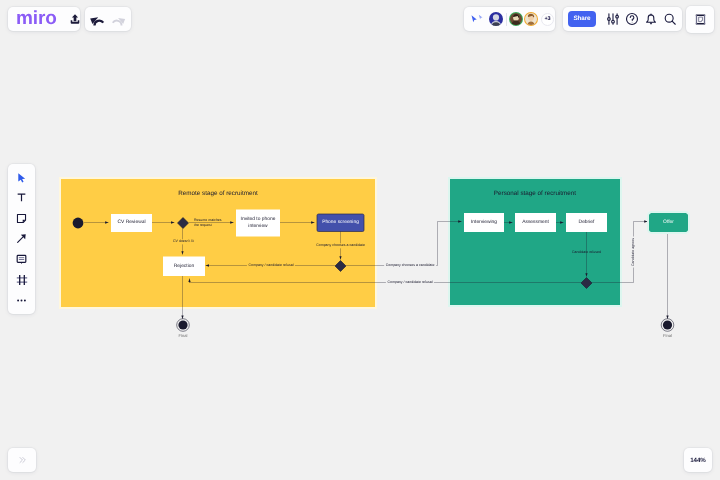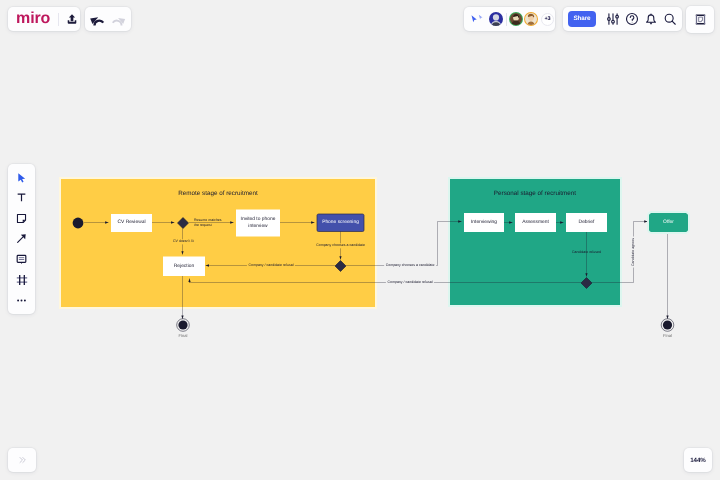--- a/index.html
+++ b/index.html
@@ -5,21 +5,21 @@
   html,body{margin:0;padding:0;}
   body{width:720px;height:480px;overflow:hidden;background:#f1f1f1;
        font-family:"Liberation Sans",sans-serif;-webkit-font-smoothing:antialiased;text-rendering:geometricPrecision;}
   #root{position:relative;width:720px;height:480px;}
   .bar{position:absolute;background:#fdfdfe;border-radius:5px;
        box-shadow:0 1px 4px rgba(9,30,66,.08),0 0 0 1px rgba(9,30,66,.03);
        display:flex;align-items:center;}
 
   
   #logo-bar{left:8px;top:7px;width:72px;height:24px;padding:0;gap:0;}
-  #logo{font-weight:bold;font-size:16px;color:#be185d;letter-spacing:-.1px;margin-left:8px;}
+  #logo{font-weight:bold;font-size:19px;color:#8b5cf6;letter-spacing:-.1px;margin-left:8px;}
   #logo-sep{width:1px;height:13px;background:#e6e6ef;margin-left:8px;}
   #upload-btn{width:22px;height:22px;display:flex;align-items:center;justify-content:center;border-radius:4px;margin-left:4px;}
 
   #undo-bar{left:85px;top:7px;width:46px;height:24px;padding:0;gap:0;}
   .undo-btn{width:22px;height:22px;display:flex;align-items:center;justify-content:center;border-radius:4px;}
   .undo-btn:first-child{margin-left:1px;}
 
   
   #collab-bar{left:464px;top:7px;width:91px;height:24px;padding:0;gap:0;}
   .avatar{width:14px;height:14px;border-radius:50%;position:relative;overflow:hidden;

